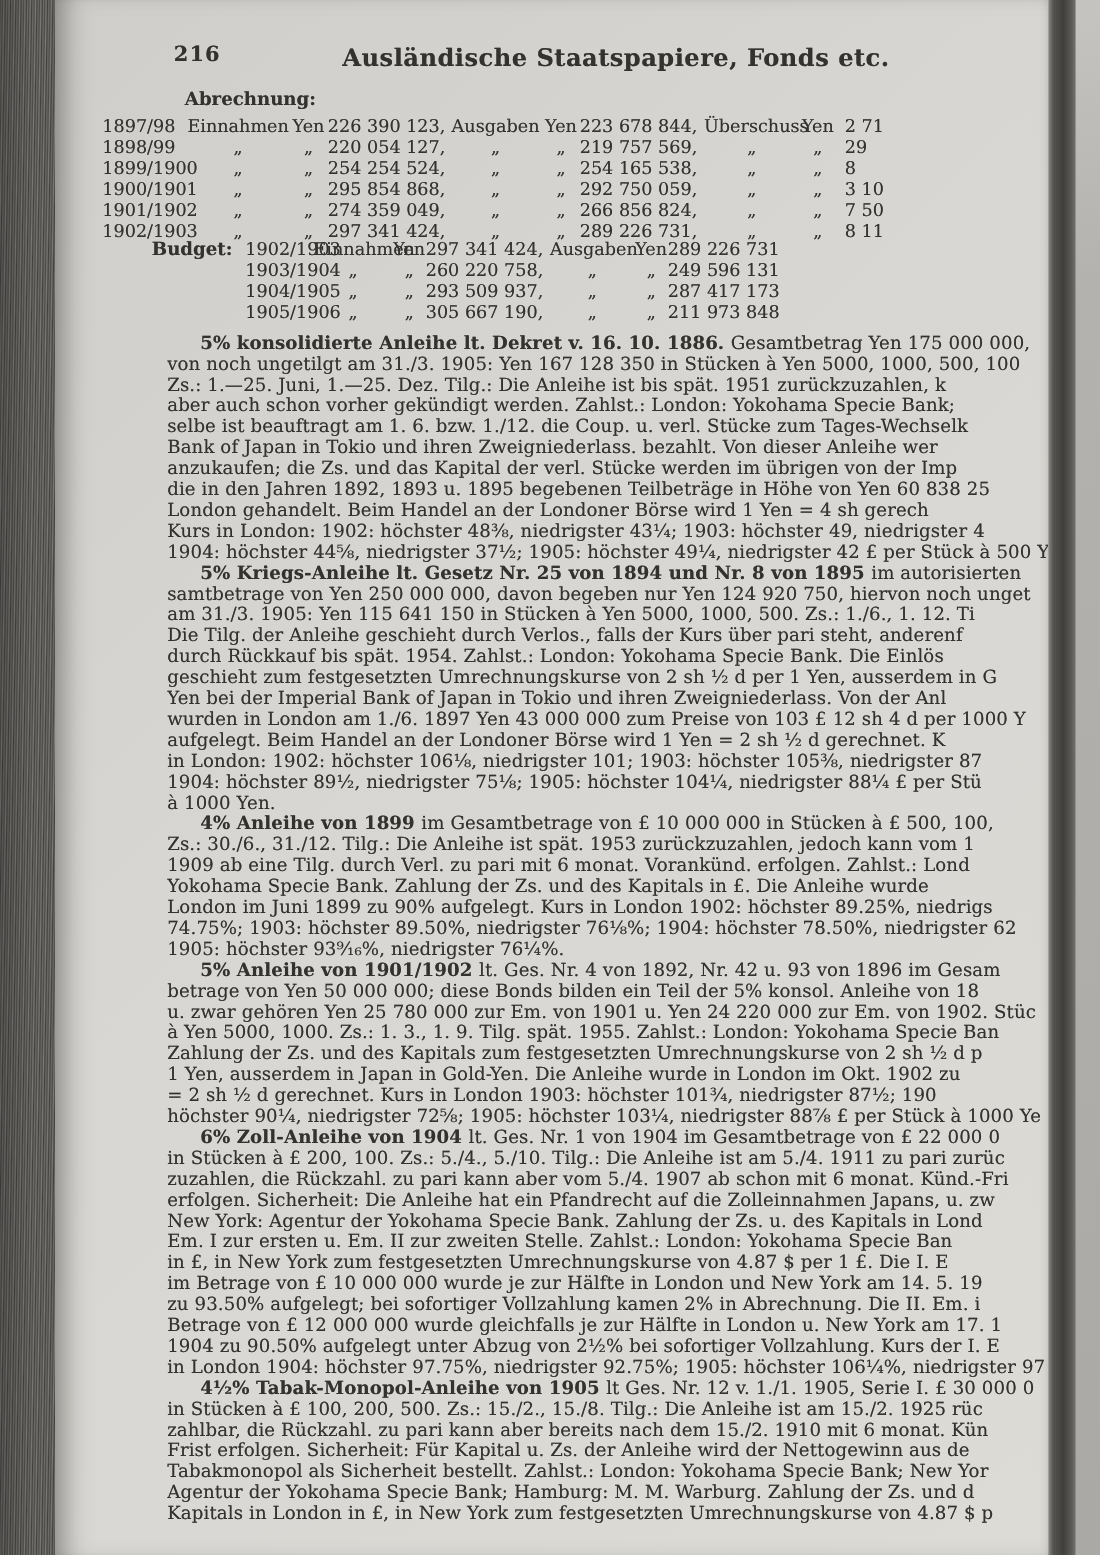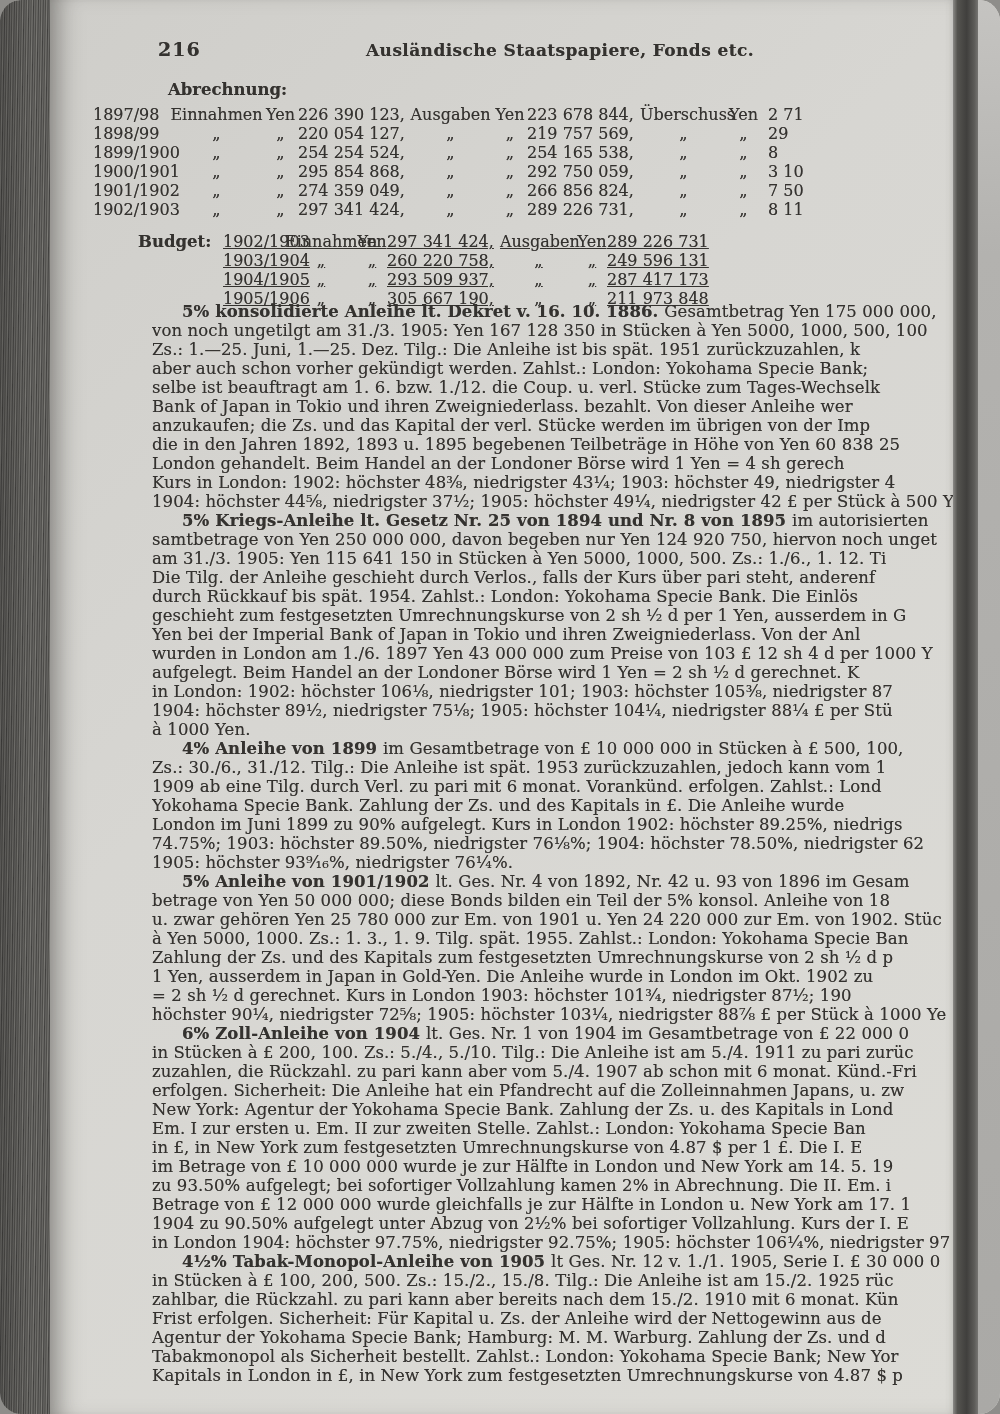--- a/index.html
+++ b/index.html
@@ -1,21 +1,21 @@
 <!DOCTYPE html>
 <html><head>
 <meta charset="utf-8">
 <style>
   html,body{margin:0;padding:0;}
   body{
     width:1000px;height:1414px;
     background:#8e8d8a;
     font-family:"DejaVu Serif","Liberation Serif",serif;
   }
-  .scan{position:relative;width:1000px;height:1414px;overflow:hidden;background:#d6d5d1;border-radius:21px;}
+  .scan{position:relative;width:1000px;height:1414px;overflow:hidden;background:#d6d5d1;}
 
   
   .edge-left{
     position:absolute;left:0;top:0;width:50px;height:100%;
     background:
       linear-gradient(90deg,rgba(30,29,28,.25) 0%,rgba(0,0,0,0) 60%),
       repeating-linear-gradient(91deg,#403f3d 0px,#6d6c69 1.2px,#4b4a47 2.4px,#7b7a76 3.6px,#454442 4.8px);
   }
 
   
@@ -34,41 +34,41 @@
     background:linear-gradient(90deg,#8b8a87 0%,#54534f 18%,#403f3d 55%,#5c5b58 85%,#757471 100%);
   }
   .margin-right{
     position:absolute;left:978px;top:0;width:22px;height:100%;
     background:linear-gradient(180deg,#c5c4c1 0%,#b3b2af 18%,#aaa9a6 100%);
   }
 
   
   .page-header{position:absolute;top:38px;left:0;width:100%;height:24px;}
   .page-num{position:absolute;left:108px;top:0;font-size:19px;font-weight:bold;letter-spacing:1px;}
-  .page-title{position:absolute;left:160px;top:2px;width:700px;text-align:center;font-size:17px;font-weight:bold;letter-spacing:.4px;}
+  .page-title{position:absolute;left:160px;top:2px;width:700px;text-align:center;font-size:22px;font-weight:bold;letter-spacing:.4px;}
 
   
   .ab-label{position:absolute;top:80px;left:118px;font-size:16.5px;font-weight:bold;}
   .ab-table{position:absolute;top:105px;left:0;width:100%;}
   .t-row{display:flex;height:19px;line-height:19px;font-size:16px;padding-left:43px;white-space:nowrap;}
   .t-row .cy{width:77px;}
   .t-row .c1{width:93px;text-align:center;}
   .t-row .c2{width:35px;text-align:center;}
   .t-row .v1{width:92px;text-align:right;}
   .t-row .s1{width:18px;}
   .t-row .c3{width:85px;text-align:center;}
   .t-row .c4{width:34px;text-align:center;}
   .t-row .v2{width:93px;text-align:right;}
   .t-row .s2{width:20px;}
   .t-row .c5{width:87px;text-align:center;}
   .t-row .c6{width:33px;text-align:center;}
   .t-row .v3{width:70px;text-align:left;padding-left:8px;}
 
   
-  .bu-section{position:absolute;top:232px;left:0;width:100%;text-decoration:underline;}
+  .bu-section{position:absolute;top:217px;left:0;width:100%;}
   .bu-label{position:absolute;left:88px;top:0;font-size:16.5px;font-weight:bold;}
   .bu-row{display:flex;height:19px;line-height:19px;font-size:16px;padding-left:173px;white-space:nowrap;}
   .bu-row .by{width:62px;}
   .bu-row .b1{width:72px;text-align:center;}
   .bu-row .b2{width:30px;text-align:center;}
   .bu-row .bv1{width:95px;text-align:right;}
   .bu-row .bs{width:18px;}
   .bu-row .b3{width:77px;text-align:center;}
   .bu-row .b4{width:30px;text-align:center;}
   .bu-row .bv2{width:90px;text-align:right;}
@@ -293,22 +293,22 @@
           <div class="line">zu 93.50% aufgelegt; bei sofortiger Vollzahlung kamen 2% in Abrechnung.  Die II. Em. i</div>
           <div class="line">Betrage von £ 12 000 000 wurde gleichfalls je zur Hälfte in London u. New York am 17. 1</div>
           <div class="line">1904 zu 90.50% aufgelegt unter Abzug von 2¹⁄₂% bei sofortiger Vollzahlung.  Kurs der I. E</div>
           <div class="line">in London 1904: höchster 97.75%, niedrigster 92.75%; 1905: höchster 106¹⁄₄%, niedrigster 97</div>
         </div>
         <div class="para">
           <div class="line first"><span class="lead">4¹⁄₂% Tabak-Monopol-Anleihe von 1905 </span><span>lt Ges. Nr. 12 v. 1./1. 1905, Serie I.  £ 30 000 0</span></div>
           <div class="line">in Stücken à £ 100, 200, 500.  Zs.: 15./2., 15./8.  Tilg.: Die Anleihe ist am 15./2. 1925 rüc</div>
           <div class="line">zahlbar, die Rückzahl. zu pari kann aber bereits nach dem 15./2. 1910 mit 6 monat. Kün</div>
           <div class="line">Frist erfolgen.  Sicherheit: Für Kapital u. Zs. der Anleihe wird der Nettogewinn aus de</div>
+          <div class="line">Tabakmonopol als Sicherheit bestellt.  Zahlst.: London: Yokohama Specie Bank; New Yor</div>
           <div class="line">Agentur der Yokohama Specie Bank; Hamburg: M. M. Warburg.  Zahlung der Zs. und d</div>
-          <div class="line">Tabakmonopol als Sicherheit bestellt.  Zahlst.: London: Yokohama Specie Bank; New Yor</div>
           <div class="line">Kapitals in London in £, in New York zum festgesetzten Umrechnungskurse von 4.87 $ p</div>
         </div>
       </div>
   </div>
 
   <div class="edge-right"></div>
   <div class="margin-right"></div>
 </div>
 
 </body></html>

